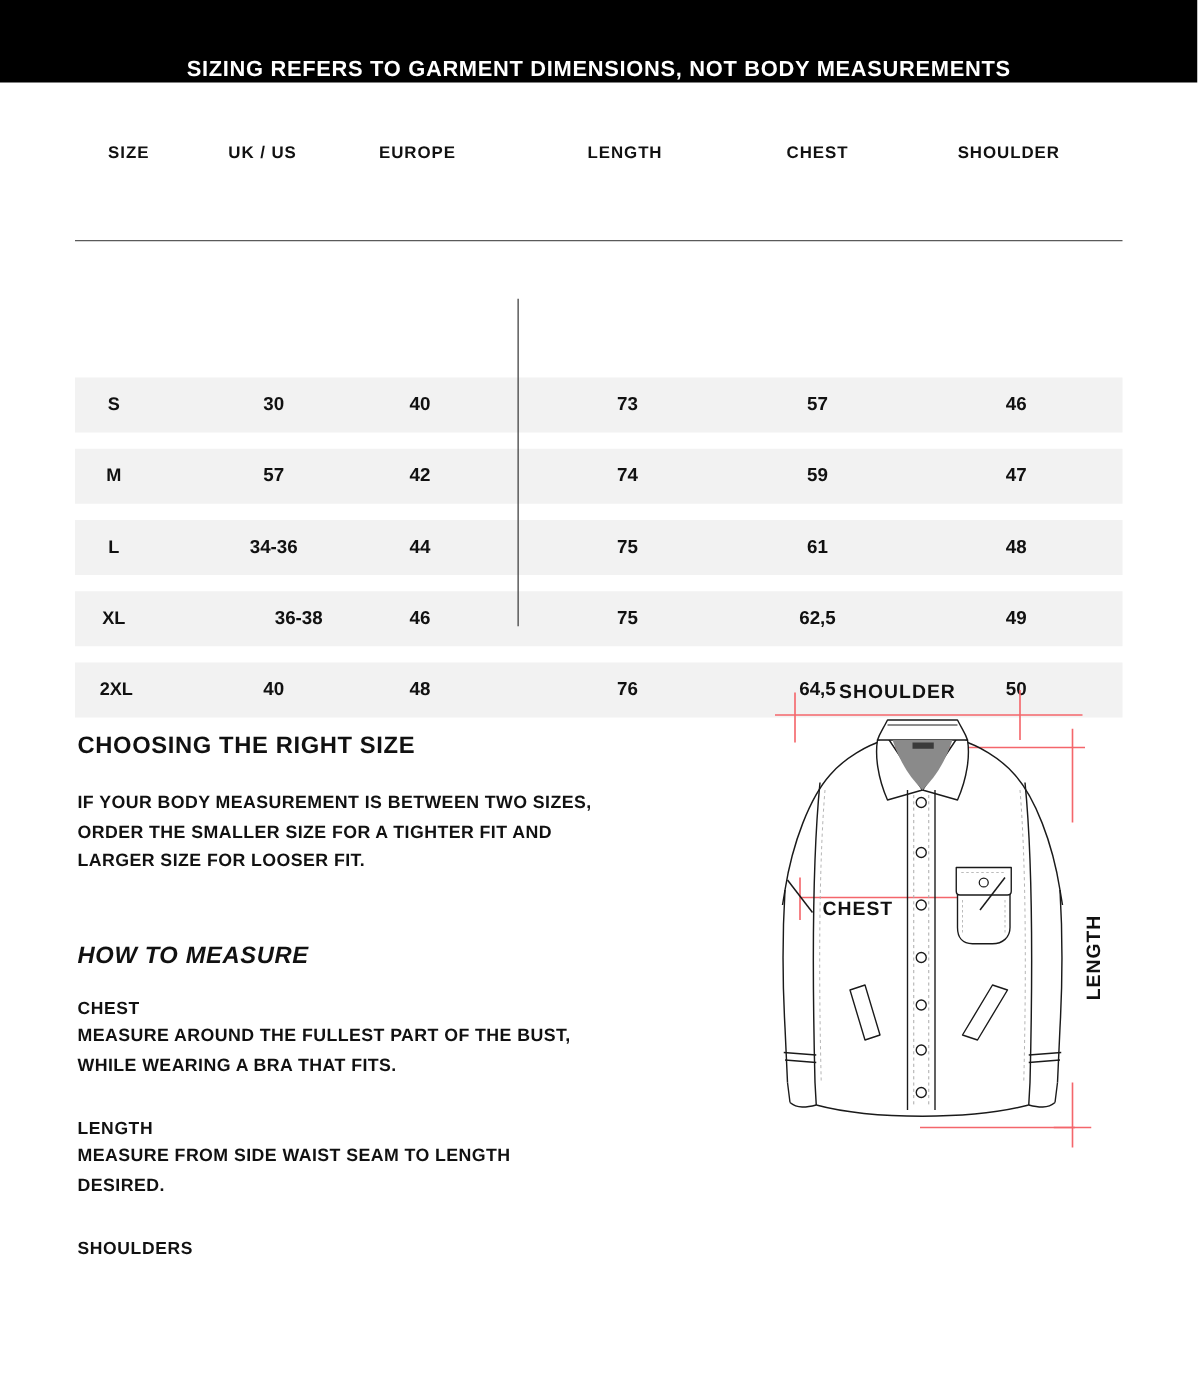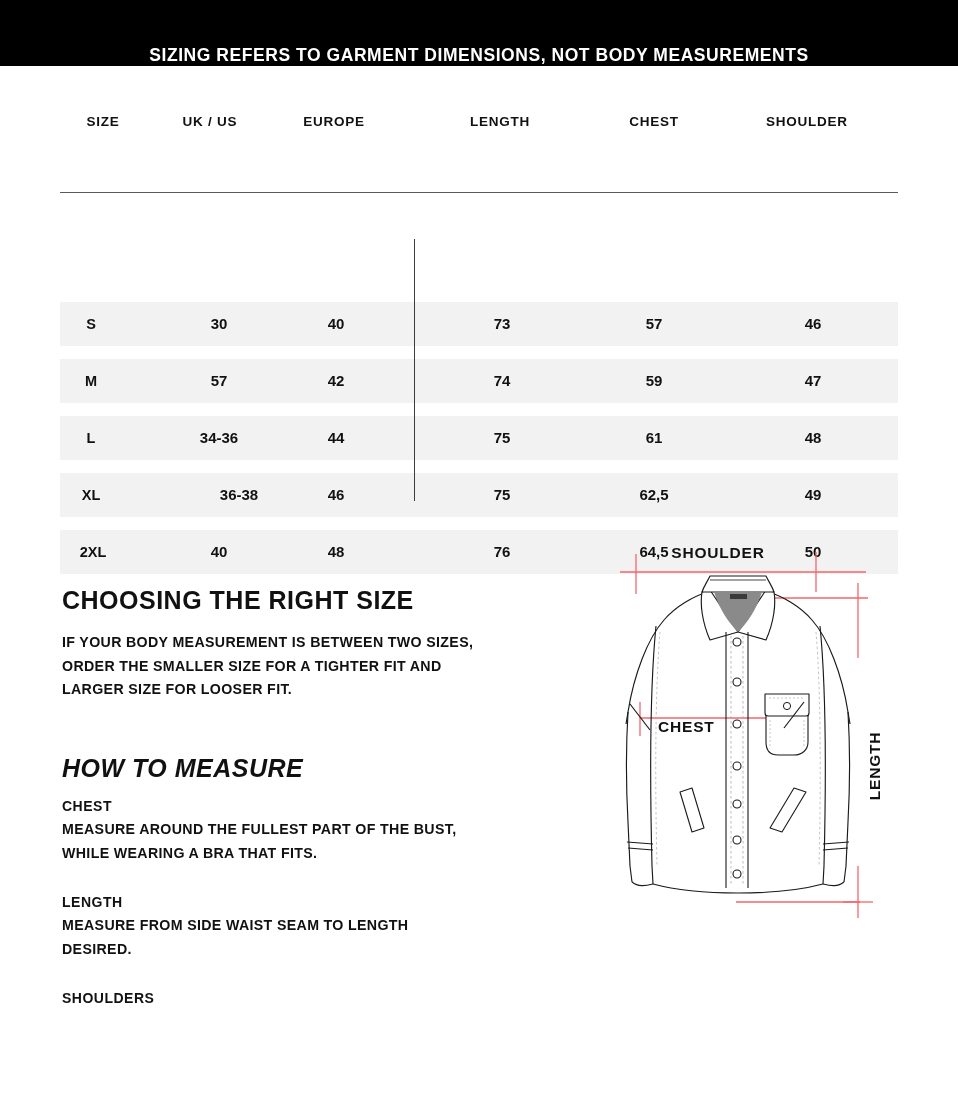--- a/index.html
+++ b/index.html
@@ -66,21 +66,21 @@
     position:absolute; left:414px; top:173px;
     width:1.4px; height:262px;
     background:#3c3c3c;
   }
 
   
   .lower{ position:relative; width:958px; height:585px; }
 
   .sec-title{
     position:absolute;
-    font-size:25px; font-weight:700;
+    font-size:19px; font-weight:700;
     letter-spacing:0.5px;
     white-space:nowrap;
   }
   .body-text{
     position:absolute;
     font-size:14.2px;
     font-weight:700;
     line-height:23.5px;
     letter-spacing:0.35px;
     white-space:pre-line;

